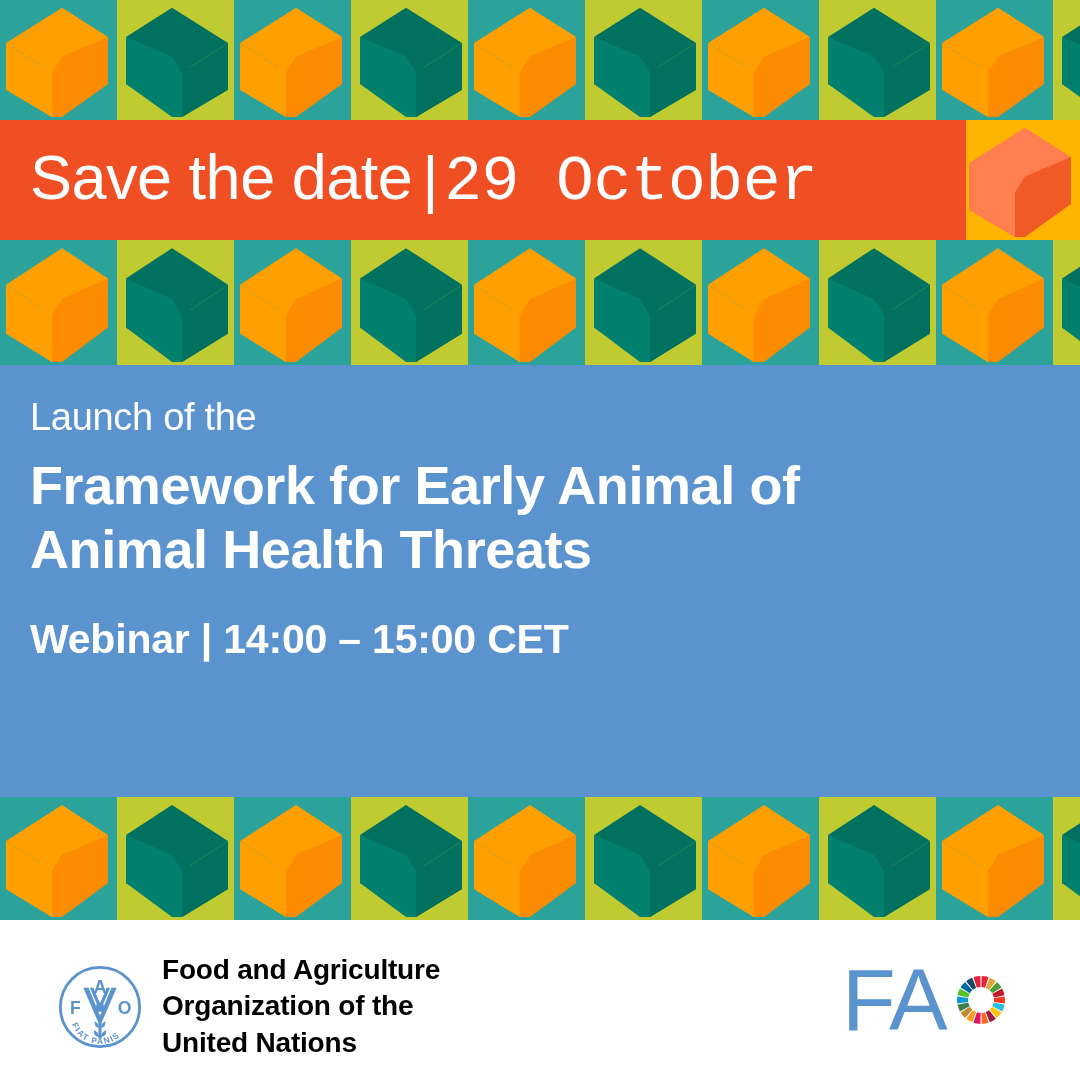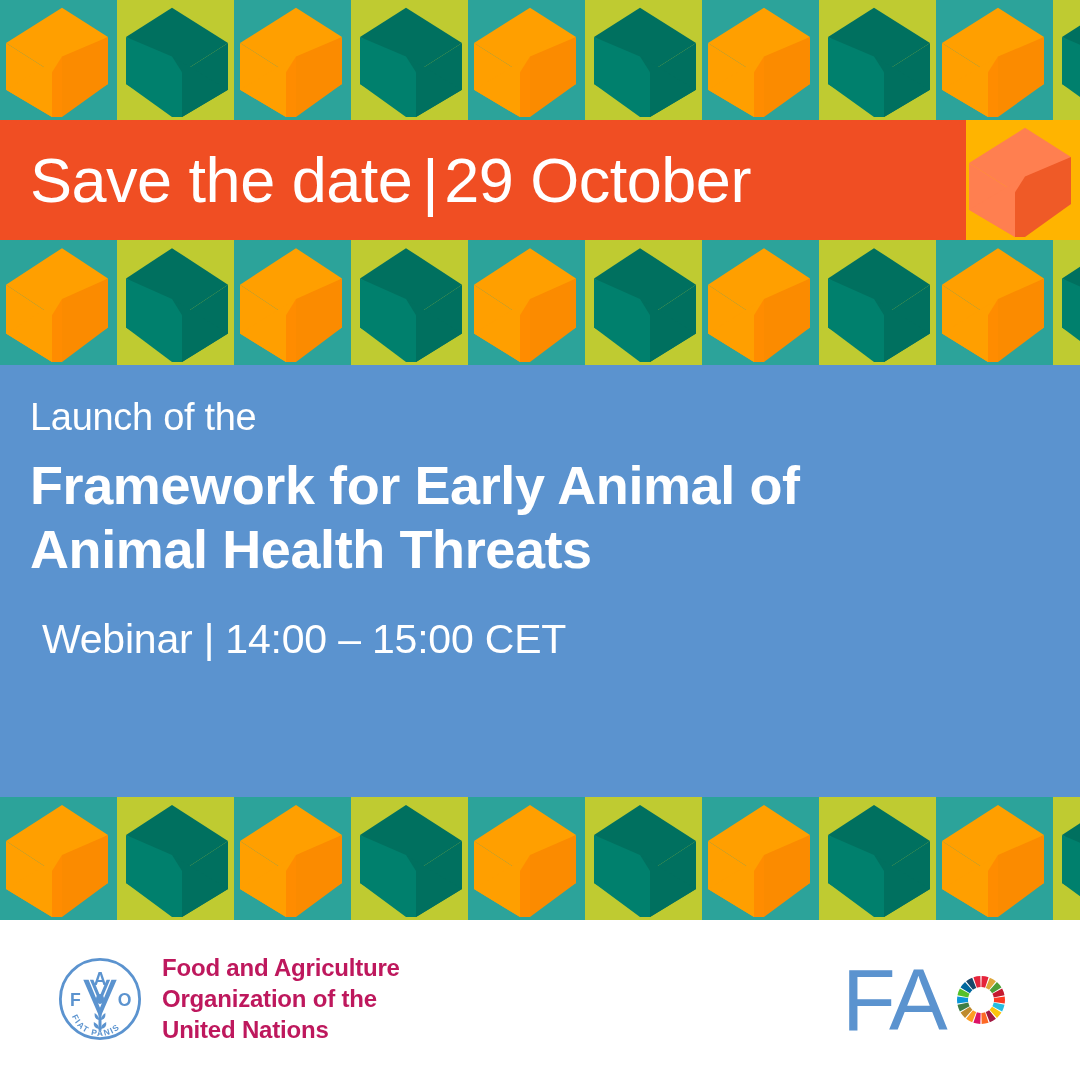--- a/index.html
+++ b/index.html
@@ -40,21 +40,21 @@
     font-size:63px;
     line-height:1;
     letter-spacing:-0.5px;
   }
   #banner .save-strong{font-weight:normal;}
   #banner .banner-sep{
     font-weight:300;
     padding:0 6px 0 10px;
     position:relative;top:2px;
   }
-  #banner .banner-date{font-weight:400;}
+  #banner .banner-date{font-weight:400;font-family:Liberation Mono, monospace;}
 
   
   #blue-panel{
     position:absolute;
     left:0;top:365px;
     width:1080px;height:432px;
     background:#5b93cf;
     color:#ffffff;
     box-sizing:border-box;
     padding:32px 40px 0 30px;
@@ -79,43 +79,43 @@
     font-size:40px;
     font-style:italic;
     font-weight:300;
     line-height:1.22;
     letter-spacing:-0.2px;
     margin:0 0 40px 0;
     max-width:960px;
   }
   #webinar-line{
     font-size:41px;
-    font-weight:400;
+    font-weight:700;
     line-height:1;
     letter-spacing:-0.2px;
-    margin:12px;
+    margin:0;
   }
 
   
   #footer{
     position:absolute;
     left:0;top:920px;
     width:1080px;height:160px;
     background:#ffffff;
     z-index:6;
   }
   #fao-emblem-group{
     position:absolute;
     left:56px;top:32px;
     display:flex;align-items:center;gap:18px;
   }
   #fao-wordmark{
-    color:#be185d;
+    color:#000000;
     font-weight:bold;
-    font-size:24px;
+    font-size:28px;
     line-height:1.3;
     white-space:pre-line;
     letter-spacing:-0.2px;
   }
   #fao-sdg-group{
     position:absolute;
     right:48px;top:36px;
     display:flex;align-items:flex-end;gap:4px;
   }
 </style>

